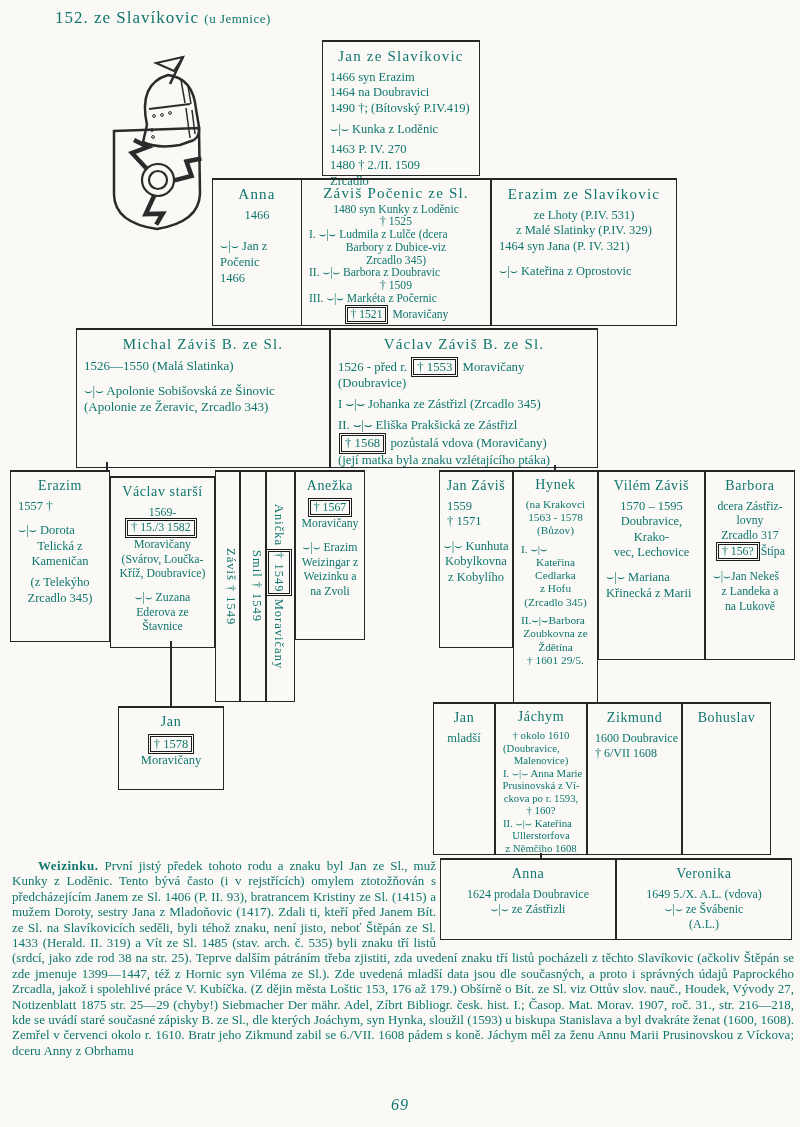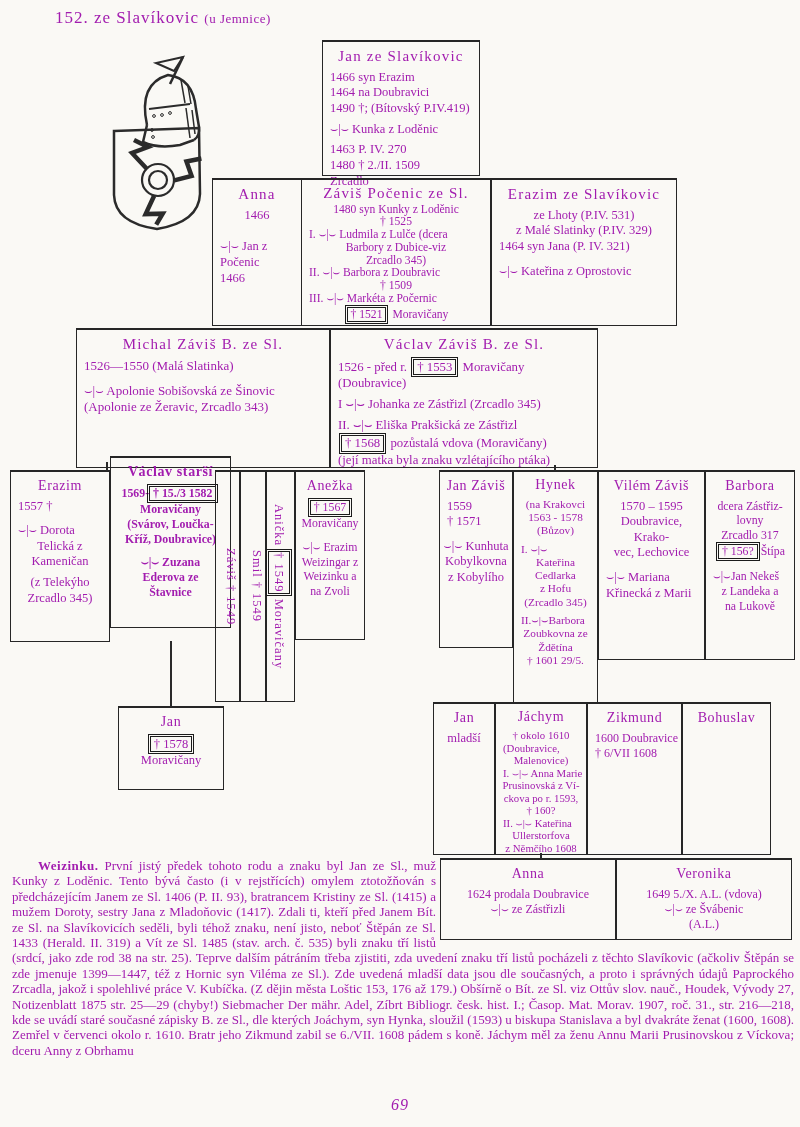--- a/index.html
+++ b/index.html
@@ -1,19 +1,19 @@
 <!DOCTYPE html>
 <html><head>
 <meta charset="utf-8">
 <style>
   html,body{margin:0;padding:0;}
   body{background:#e8e6e1;}
   #page{
     position:relative; width:800px; height:1127px; margin:0 auto;
-    background:#faf9f5; color:#a21caf; overflow:hidden;
+    background:#faf9f5; color:#0f766e; overflow:hidden;
     font-family:"Liberation Serif","DejaVu Serif","DejaVu Sans",serif;
   }
   .heading{position:absolute; left:55px; top:8px; font-size:17px; letter-spacing:1px;}
   .heading .note{font-size:13px; letter-spacing:0.5px;}
   .pbox{
     position:absolute; box-sizing:border-box;
     border:1.6px solid #262626; border-top-width:2.6px;
     padding:4px 3px; text-align:center; font-size:12.5px; line-height:1.25;
   }
   .pname{font-size:15px; letter-spacing:1.2px; margin:1px 0 4px; white-space:nowrap;}
@@ -152,21 +152,21 @@
 <div class="pbox" style="left:10px; top:470px; width:100px; height:172px;">
   <div class="pname sm">Erazim</div>
   <div class="ln al">1557 †</div>
   <div class="ln al gap">⌣|⌣ Dorota</div>
   <div class="ln">Telická z</div>
   <div class="ln">Kameničan</div>
   <div class="ln gap-s">(z Telekýho</div>
   <div class="ln">Zrcadlo 345)</div>
 </div>
 
-<div class="pbox" style="left:110px; top:456px; width:121px; height:172px; font-size:11.8px;font-weight:bold;">
+<div class="pbox" style="left:110px; top:476px; width:105px; height:172px; font-size:11.8px;">
   <div class="pname sm">Václav starší</div>
   <div class="ln">
     <span>1569-</span><span class="frame" style="margin-left:0;">† 15./3 1582</span>
   </div>
   <div class="ln">Moravičany</div>
   <div class="ln">(Svárov, Loučka-</div>
   <div class="ln">Kříž, Doubravice)</div>
   <div class="ln gap">⌣|⌣ Zuzana</div>
   <div class="ln">Ederova ze</div>
   <div class="ln">Štavnice</div>

